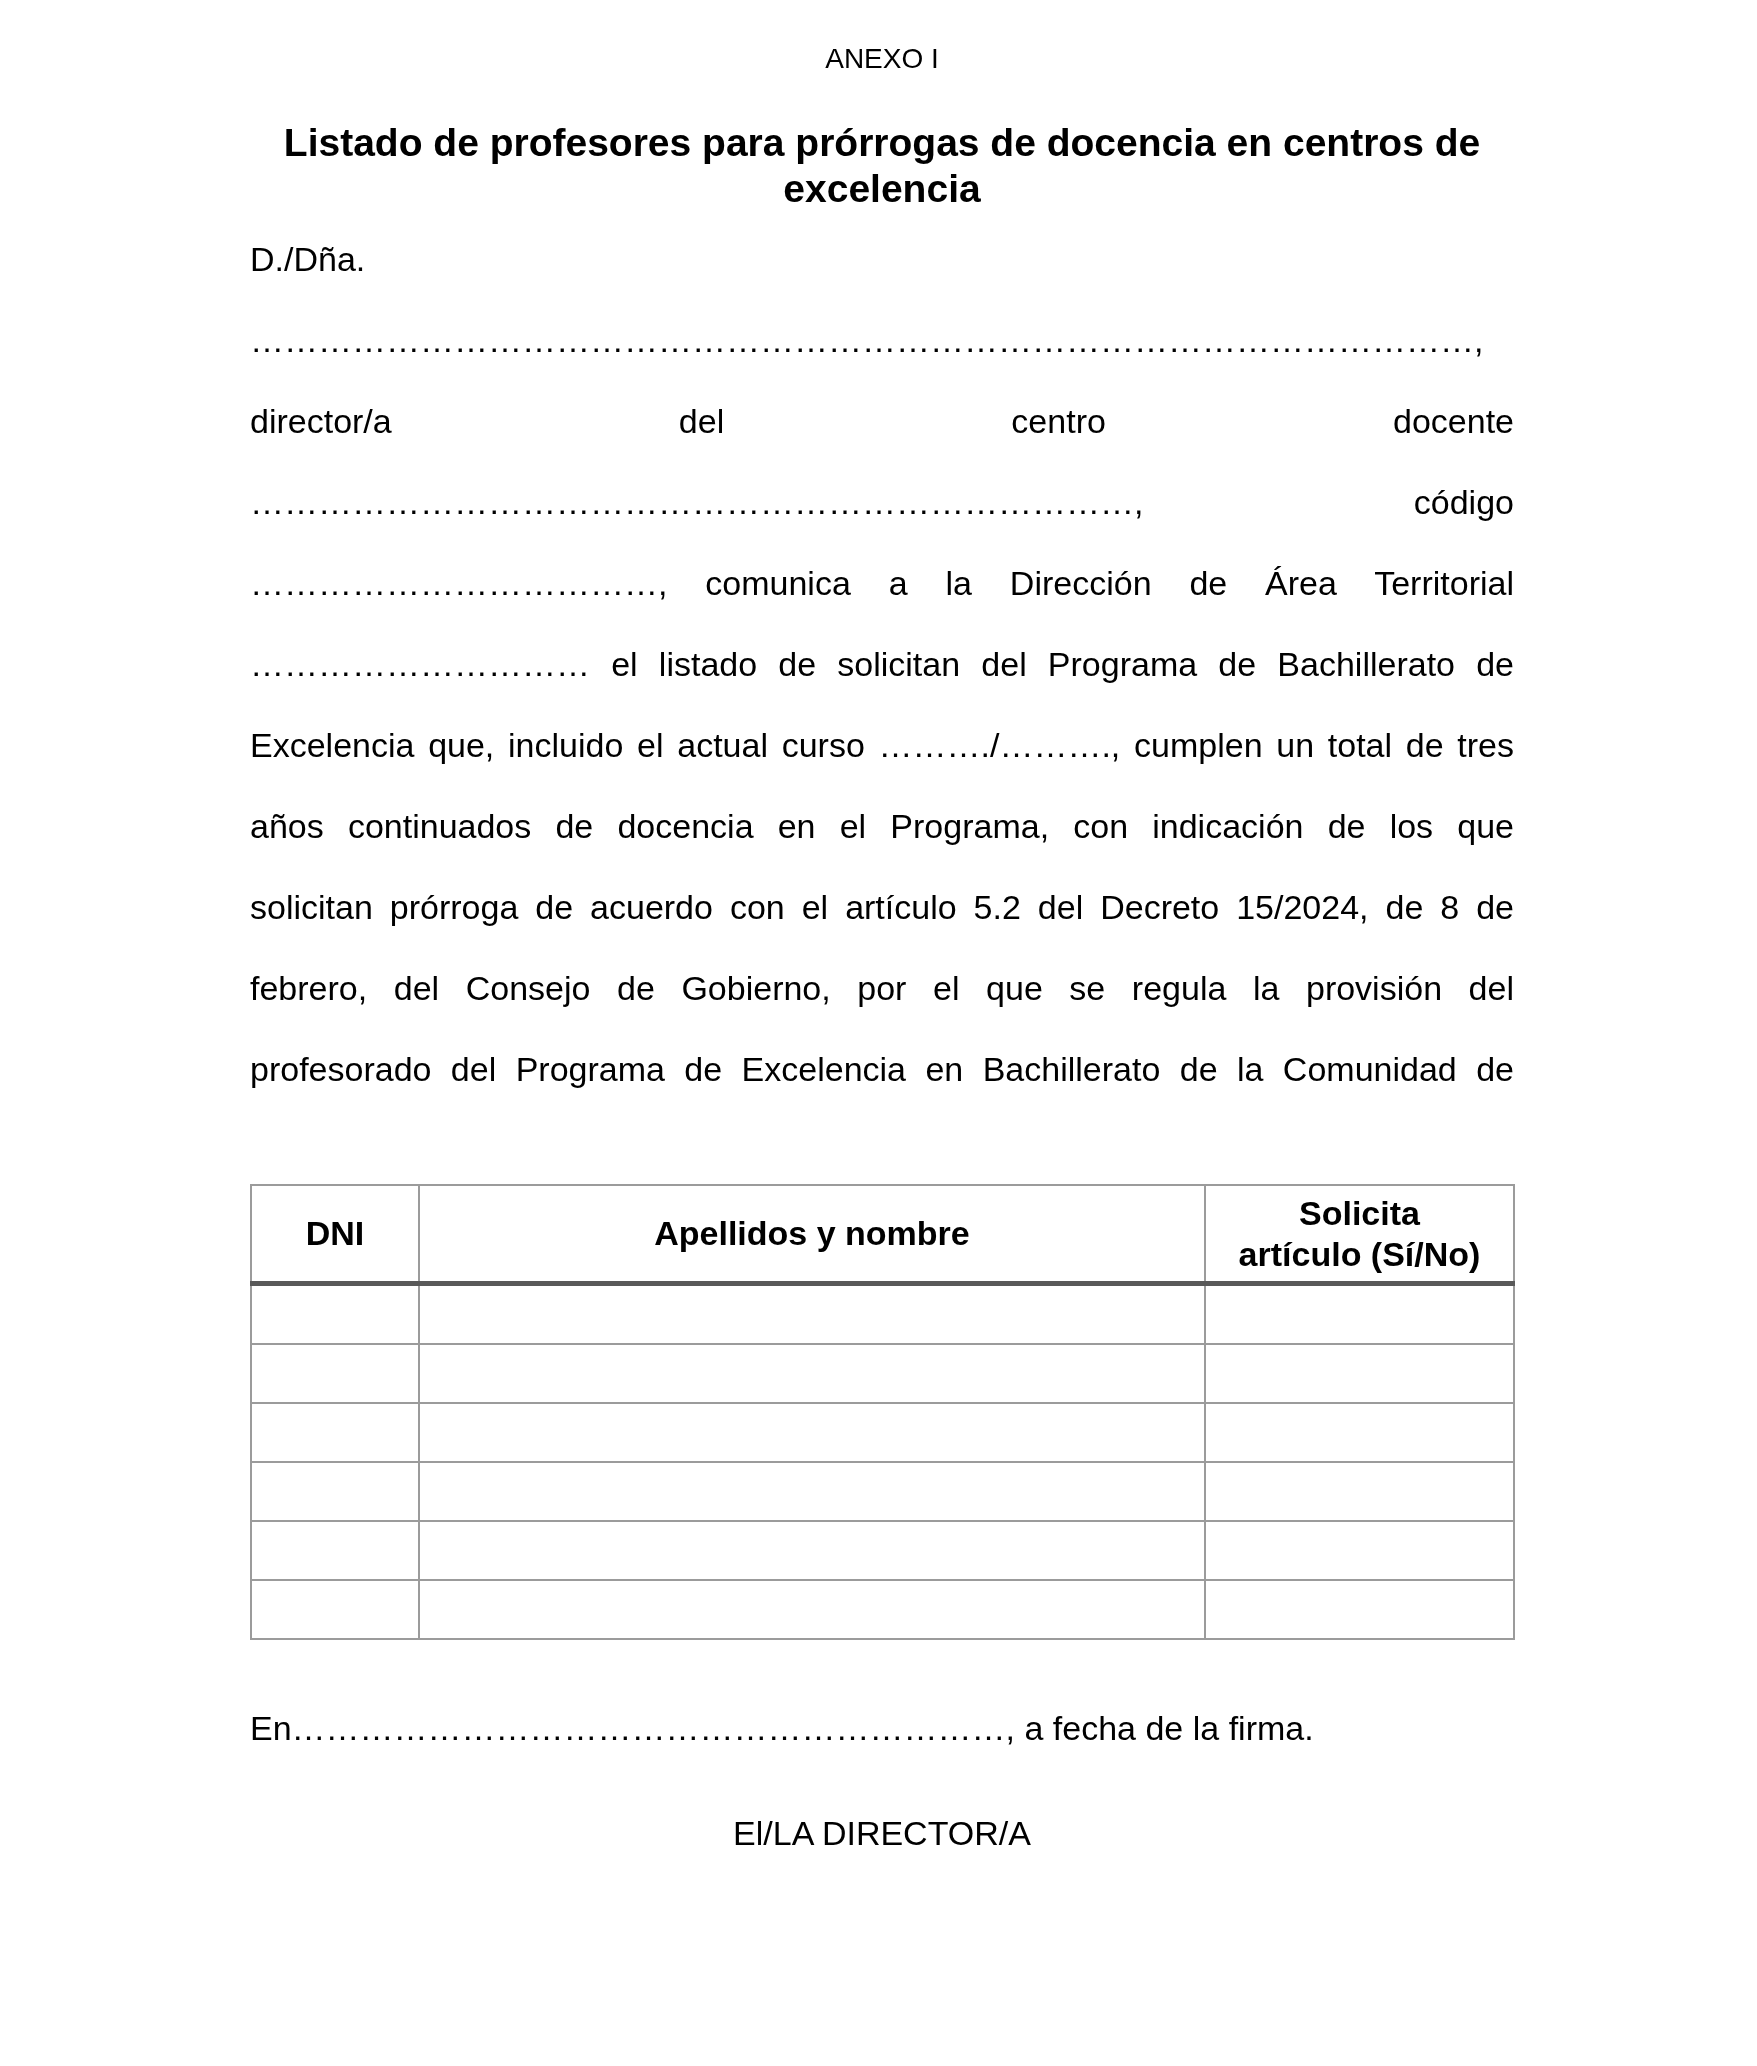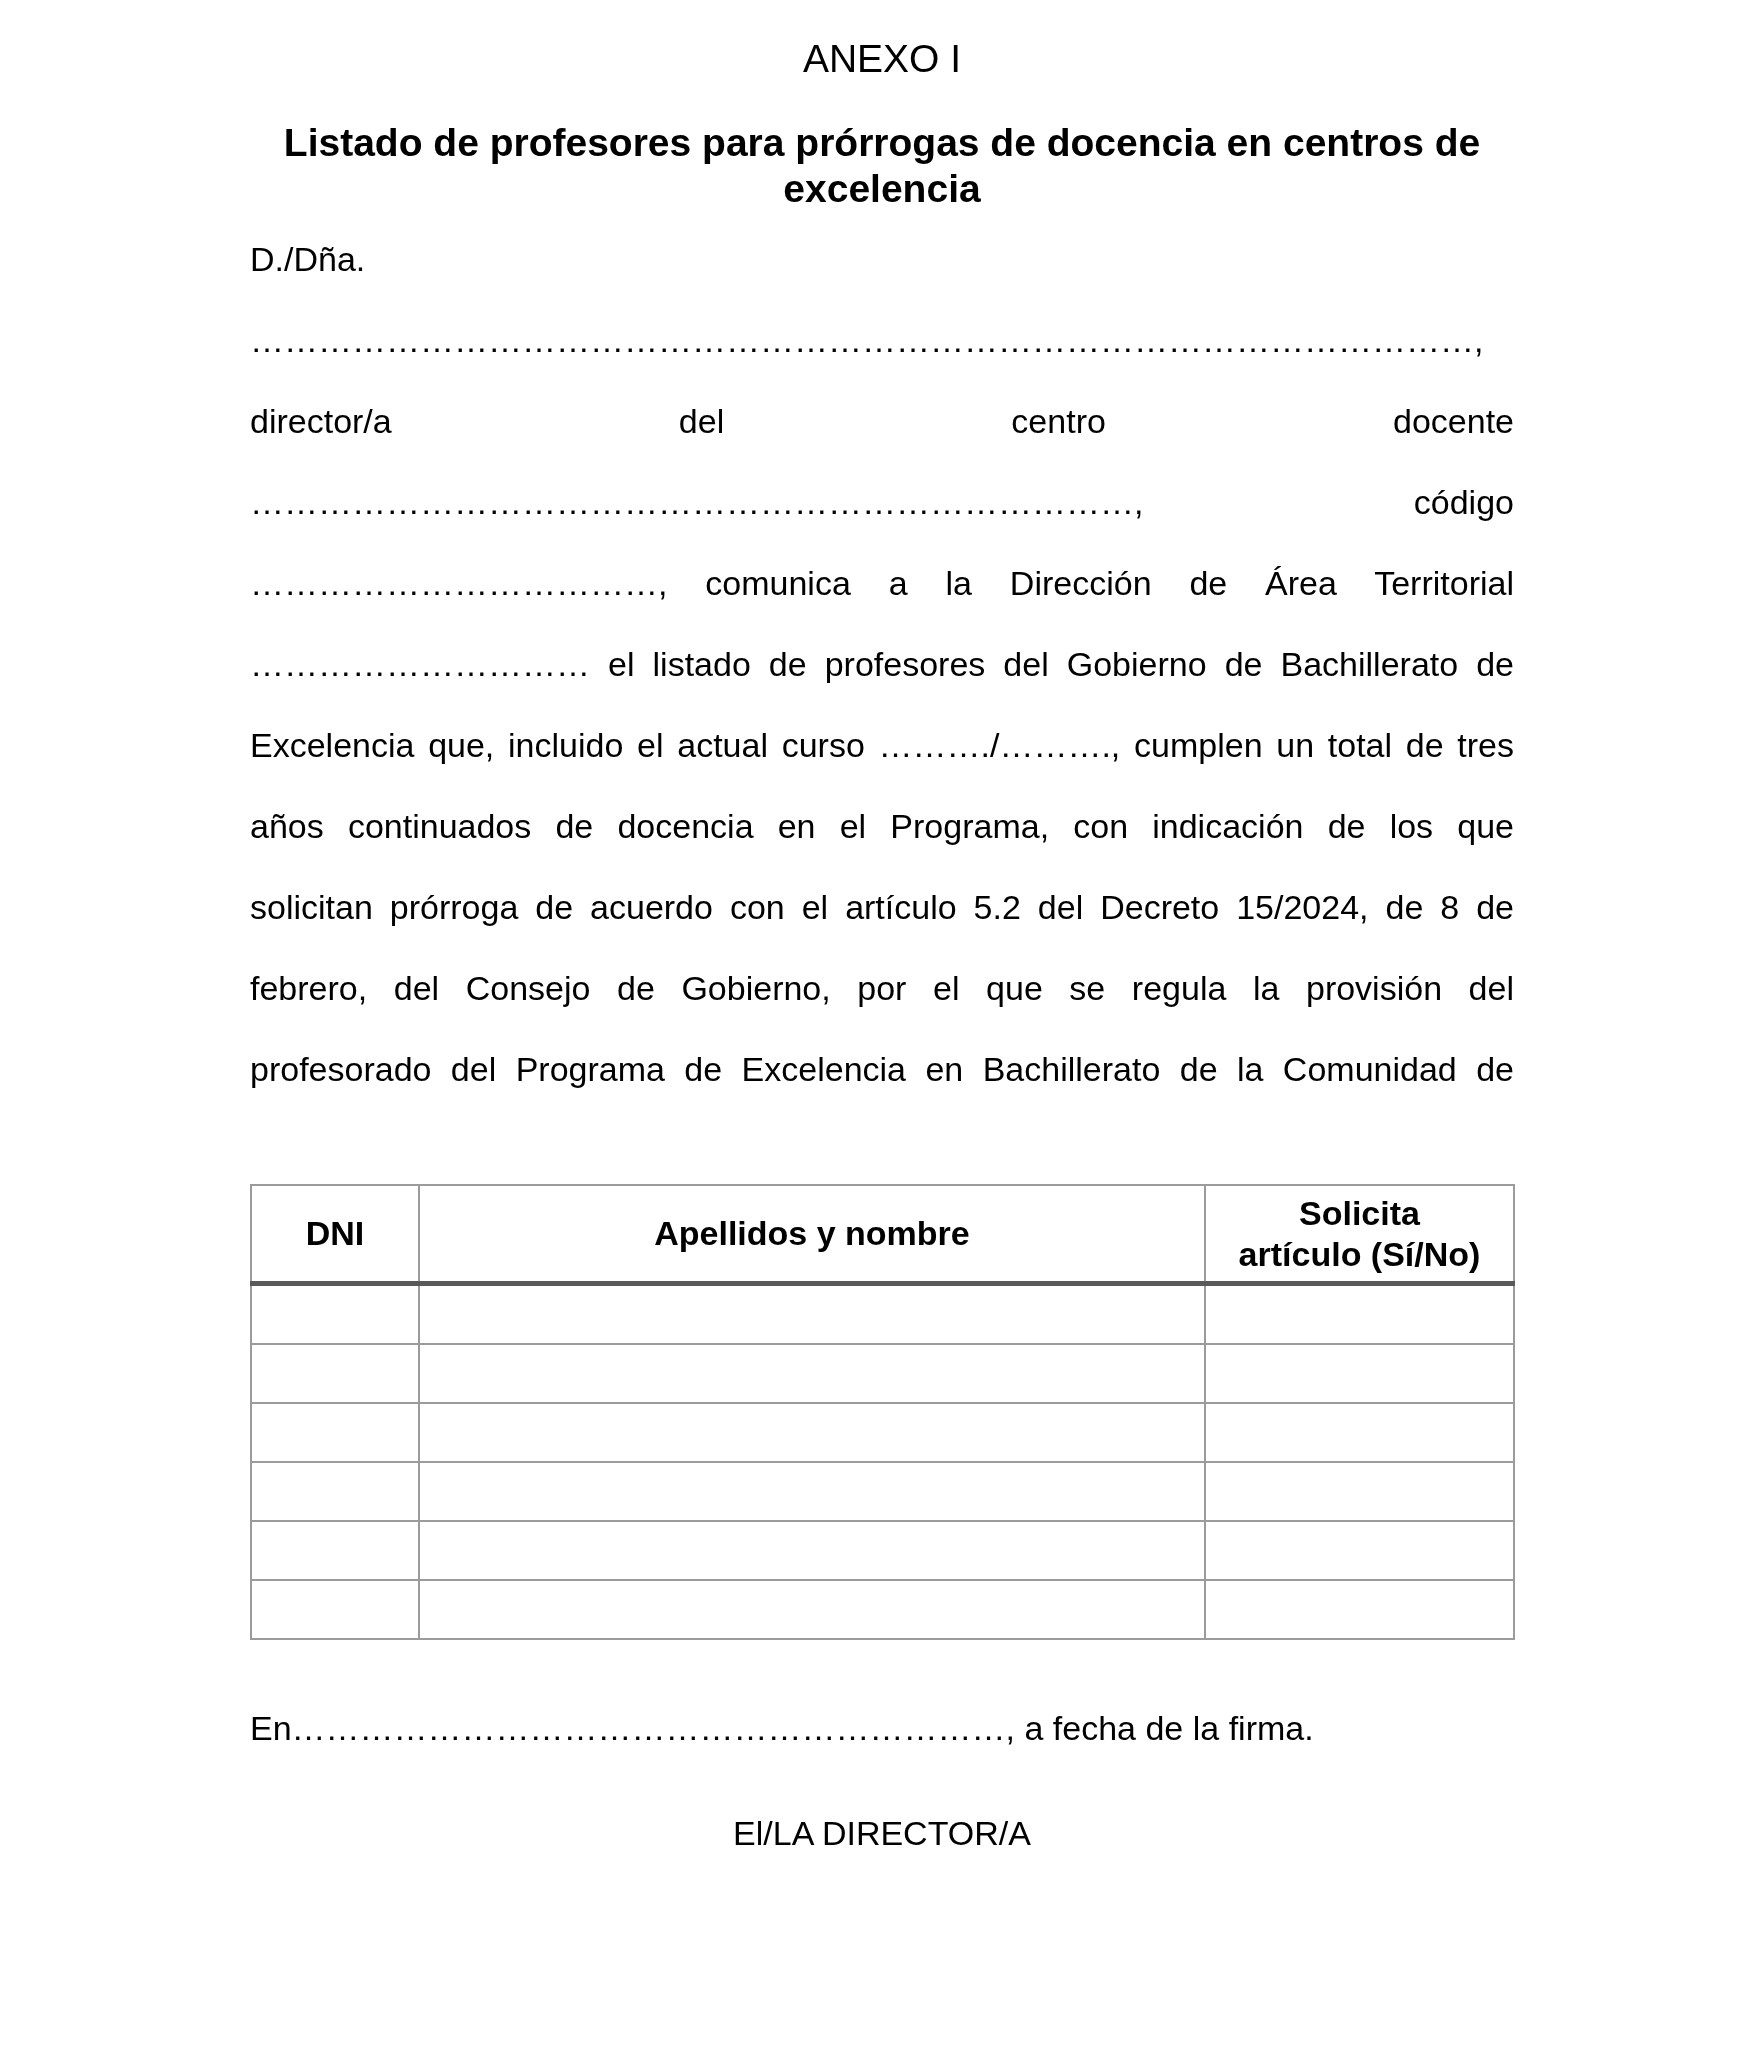--- a/index.html
+++ b/index.html
@@ -15,21 +15,21 @@
     color: #000000;
     font-family: "Liberation Sans", sans-serif;
     overflow: hidden;
   }
   .content {
     margin-left: 250px;
     width: 1264px;
   }
   .title {
     margin-top: 39px;
-    font-size: 39px;
+    font-size: 28px;
     line-height: 40px;
     text-align: center;
     font-weight: normal;
   }
   .heading {
     margin-top: 41px;
     font-size: 39px;
     font-weight: bold;
     line-height: 46px;
     text-align: center;
@@ -101,21 +101,21 @@
       <div>excelencia</div>
     </div>
 
     <div class="salutation">D./Dña.</div>
 
     <div class="paragraph" id="paragraph">
         <div class="line">………………………………………………………………………………………………,</div>
         <div class="line jl">director/a del centro docente</div>
         <div class="line jl">……………………………………………………………………, código</div>
         <div class="line jl">………………………………, comunica a la Dirección de Área Territorial</div>
-        <div class="line jl">………………………… el listado de profesores del Gobierno de Bachillerato de</div>
+        <div class="line jl">………………………… el listado de solicitan del Programa de Bachillerato de</div>
         <div class="line jl">Excelencia que, incluido el actual curso ………./………., cumplen un total de tres</div>
         <div class="line jl">años continuados de docencia en el Programa, con indicación de los que</div>
         <div class="line jl">solicitan prórroga de acuerdo con el artículo 5.2 del Decreto 15/2024, de 8 de</div>
         <div class="line jl">febrero, del Consejo de Gobierno, por el que se regula la provisión del</div>
         <div class="line jl">profesorado del Programa de Excelencia en Bachillerato de la Comunidad de</div>
       </div>
 
     <table class="roster">
       <colgroup id="cols">
           <col style="width: 168px;">

